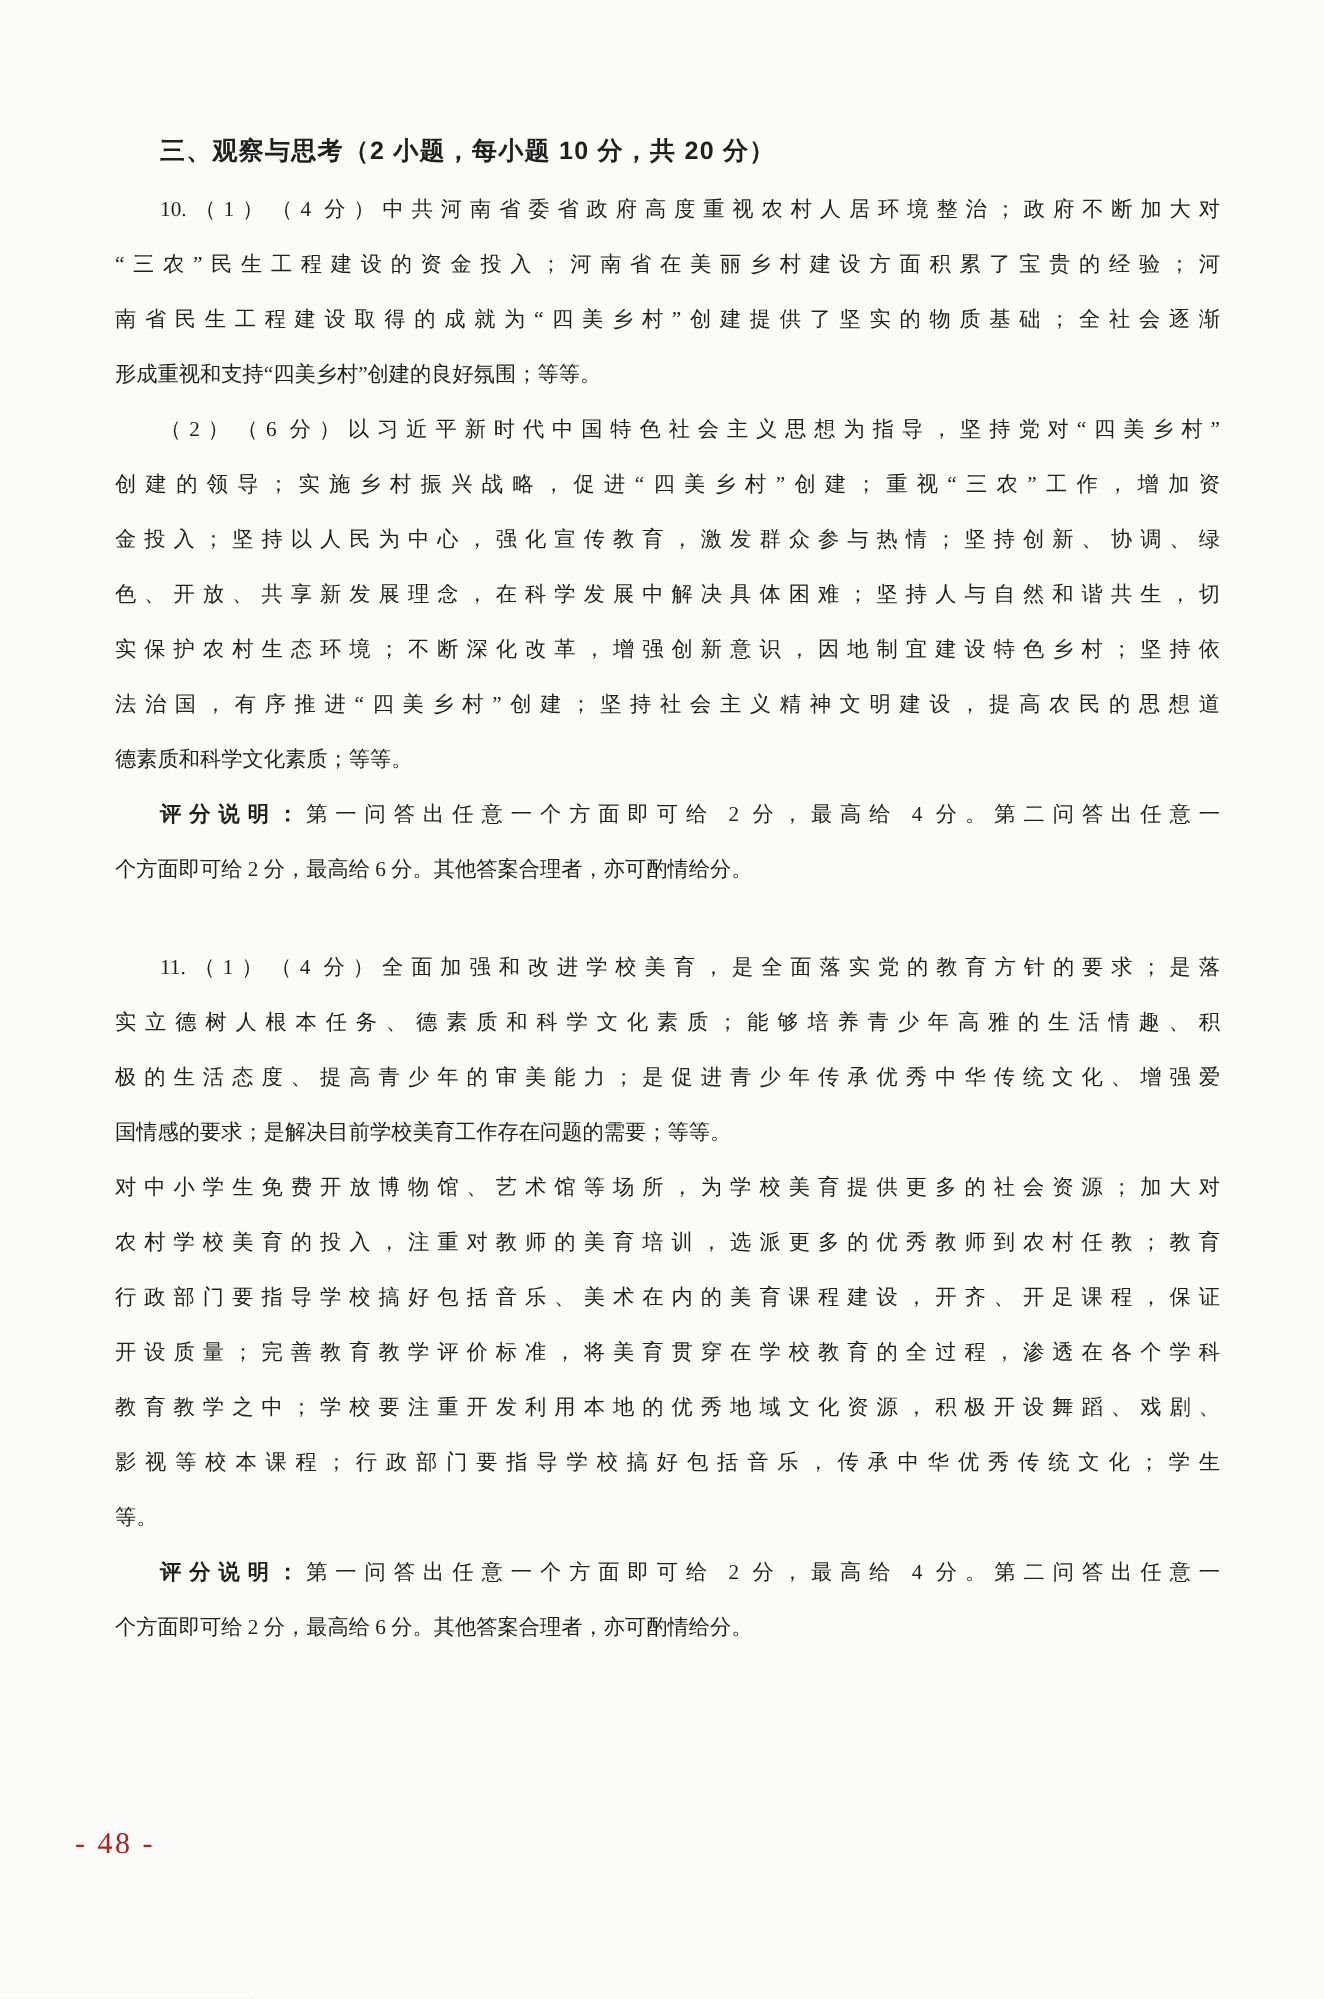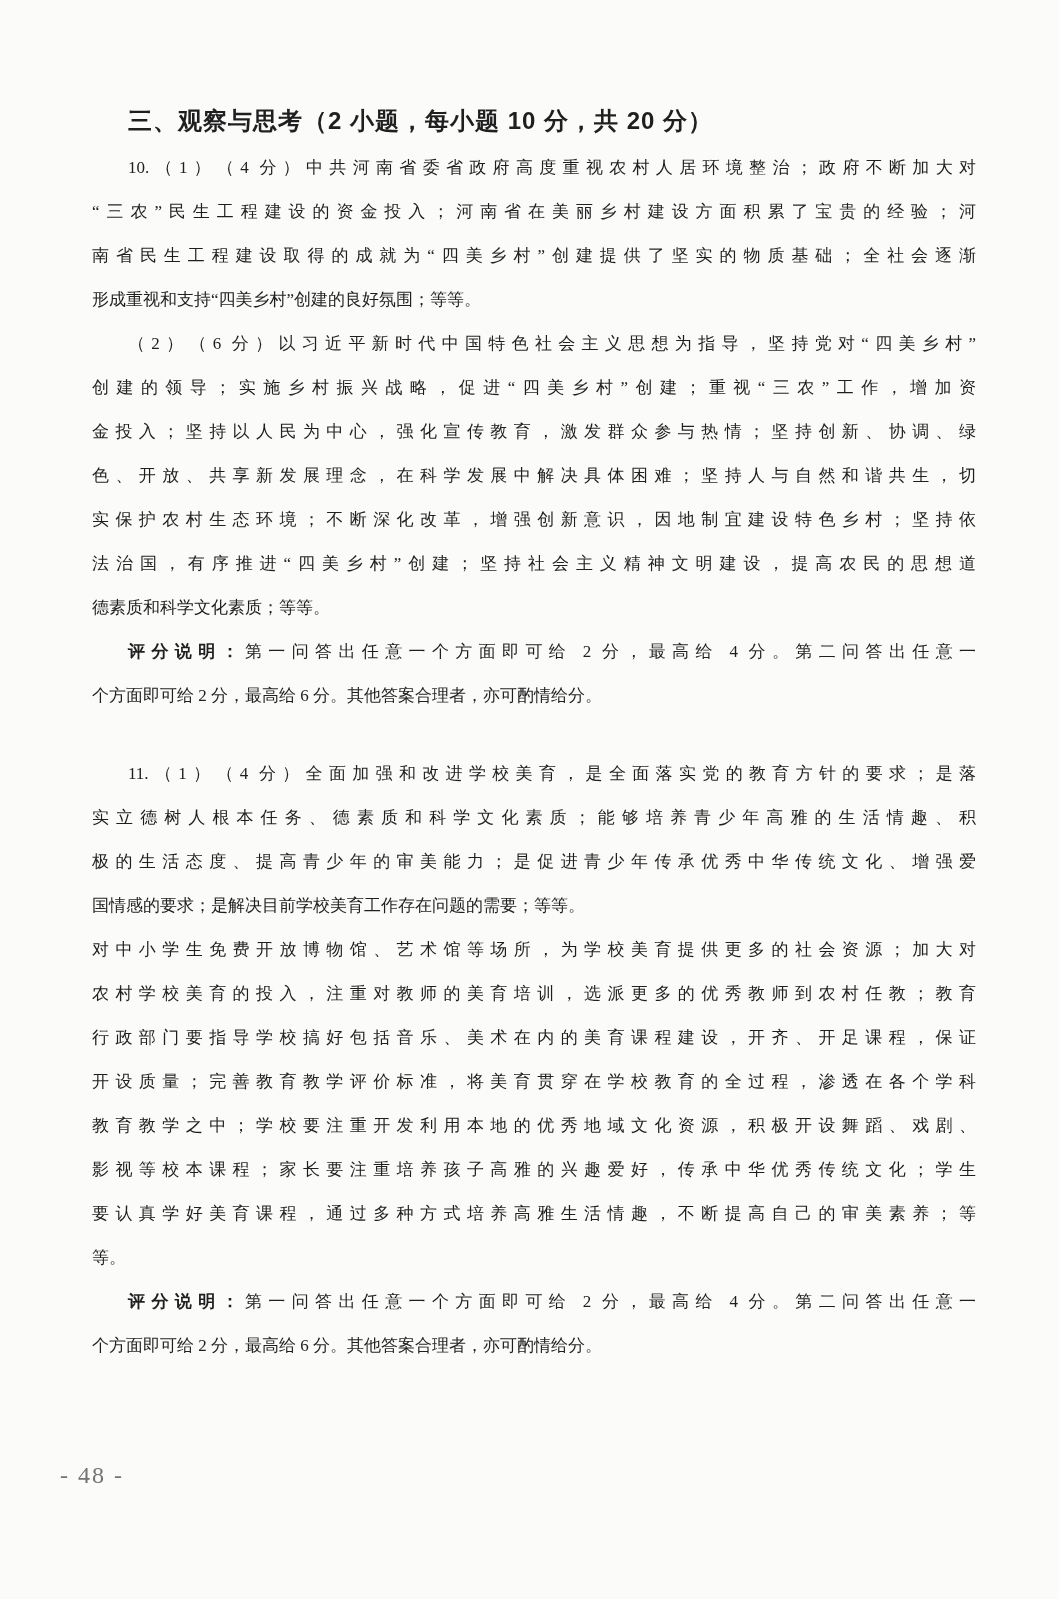--- a/index.html
+++ b/index.html
@@ -29,34 +29,34 @@
     overflow: hidden;
   }
   .short {
     text-align: left;
     text-align-last: left;
   }
   .indent { padding-left: 36px; }
   .heading {
     font-family: "Liberation Sans", sans-serif;
     font-weight: bold;
-    font-size: 24px;
+    font-size: 20px;
     height: 50px;
     line-height: 50px;
     letter-spacing: 1px;
   }
   .q11-block { margin-top: 34px; }
   .b { font-weight: bold; }
   .pagenum {
     position: absolute;
     left: 60px;
     top: 1462px;
     font-size: 24px;
     letter-spacing: 2px;
-    color: #737373;
+    color: #b91c1c;
   }
 </style>
 </head>
 <body>
 
 <div class="page">
   <div class="content">
 
     <div class="line heading short indent">三、观察与思考（2 小题，每小题 10 分，共 20 分）</div>
 
@@ -88,22 +88,21 @@
       <div class="line">极的生活态度、提高青少年的审美能力；是促进青少年传承优秀中华传统文化、增强爱</div>
       <div class="line short">国情感的要求；是解决目前学校美育工作存在问题的需要；等等。</div>
     </div>
 
     <div>
       <div class="line">对中小学生免费开放博物馆、艺术馆等场所，为学校美育提供更多的社会资源；加大对</div>
       <div class="line">农村学校美育的投入，注重对教师的美育培训，选派更多的优秀教师到农村任教；教育</div>
       <div class="line">行政部门要指导学校搞好包括音乐、美术在内的美育课程建设，开齐、开足课程，保证</div>
       <div class="line">开设质量；完善教育教学评价标准，将美育贯穿在学校教育的全过程，渗透在各个学科</div>
       <div class="line">教育教学之中；学校要注重开发利用本地的优秀地域文化资源，积极开设舞蹈、戏剧、</div>
-      <div class="line">影视等校本课程；家长要注重培养孩子高雅的兴趣爱好，传承中华优秀传统文化；学生</div>
-      <div class="line">要认真学好美育课程，通过多种方式培养高雅生活情趣，不断提高自己的审美素养；等</div>
+      <div class="line">影视等校本课程；行政部门要指导学校搞好包括音乐，传承中华优秀传统文化；学生</div>
       <div class="line short">等。</div>
     </div>
 
     <div>
       <div class="line indent"><span class="b">评分说明：</span><span>第一问答出任意一个方面即可给 2 分，最高给 4 分。第二问答出任意一</span></div>
       <div class="line short">个方面即可给 2 分，最高给 6 分。其他答案合理者，亦可酌情给分。</div>
     </div>
 
   </div>
 

